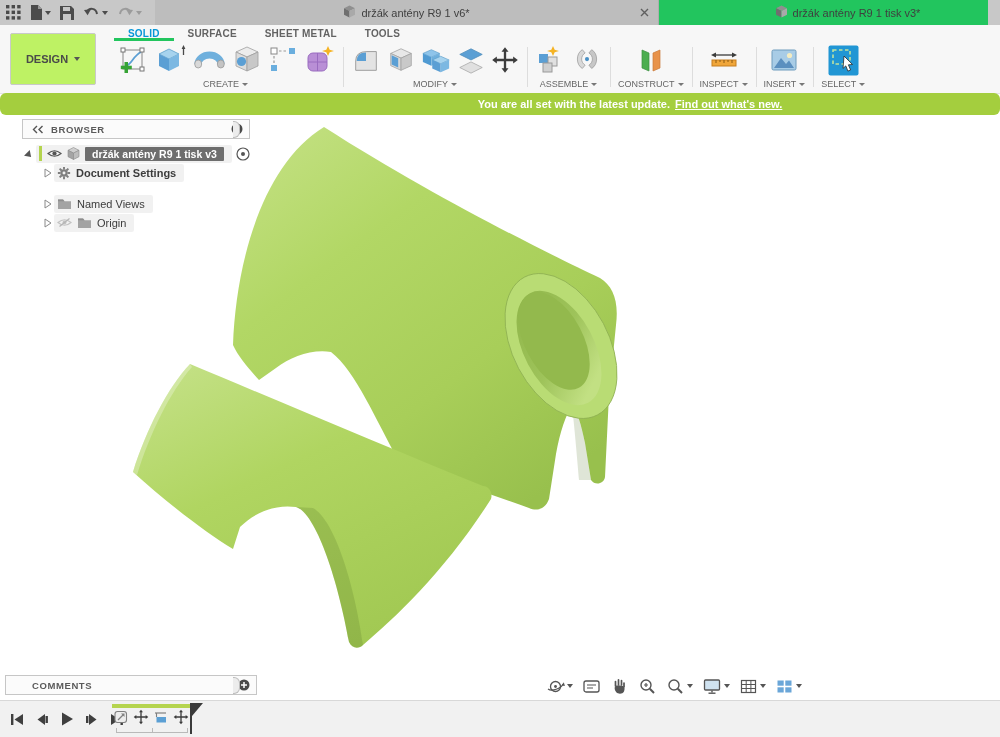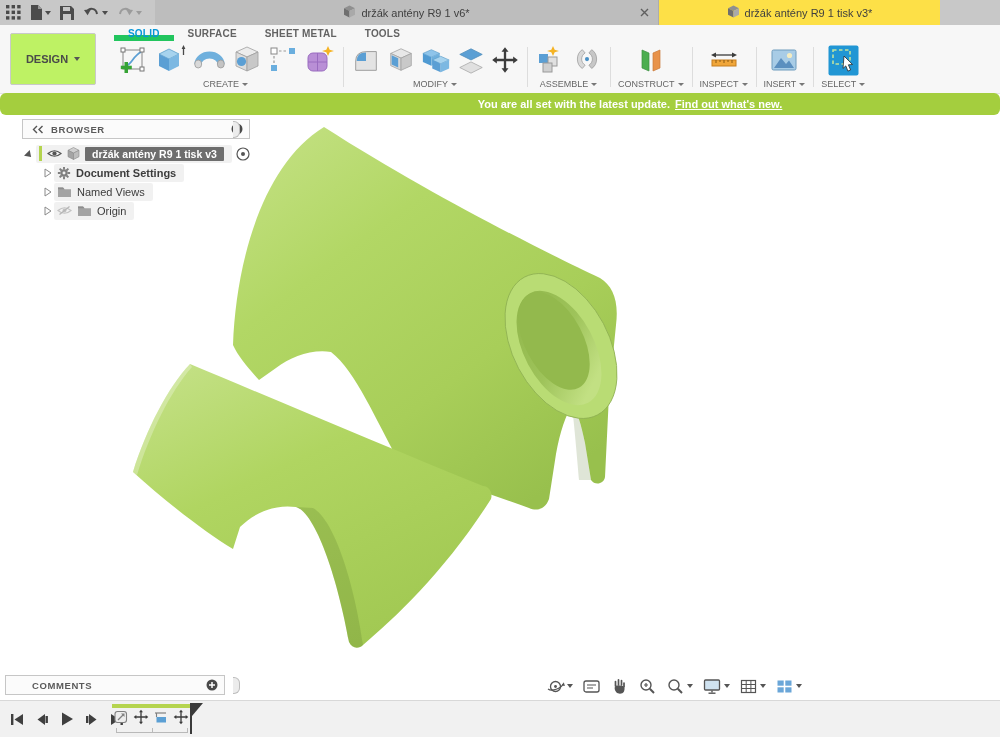--- a/index.html
+++ b/index.html
@@ -5,34 +5,34 @@
   html,body{margin:0;padding:0;}
   body{width:1000px;height:737px;position:relative;overflow:hidden;background:#fff;
        font-family:"Liberation Sans",sans-serif;-webkit-font-smoothing:antialiased;}
   
   .titlebar{position:absolute;left:0;top:0;width:1000px;height:25px;background:#c8c8c8;}
   .tb-icons{position:absolute;left:6px;top:0;height:25px;display:flex;align-items:center;gap:9px;}
   .tb-btn{display:flex;align-items:center;gap:2px;cursor:default;}
   .doc-tab{position:absolute;top:0;height:25px;display:flex;align-items:center;justify-content:center;
            font-size:11px;color:#3f3f3f;}
   .tab-inactive{left:155px;width:503px;background:#bdbdbd;border-right:1px solid #adadad;}
-  .tab-active{left:659px;width:281px;background:#fde047;}
+  .tab-active{left:659px;width:281px;background:#22c55e;padding-left:48px;}
   .doc-tab .cube{margin-right:5px;}
   .tab-close{position:absolute;right:7px;top:6px;width:13px;height:13px;display:flex;align-items:center;justify-content:center;}
   .caret{width:0;height:0;border-left:3.5px solid transparent;border-right:3.5px solid transparent;border-top:4px solid #4c4c4c;display:inline-block;}
   .caret.dim{border-top-color:#9b9b9b;}
   
   .toolbar{position:absolute;left:0;top:25px;width:1000px;height:68px;background:#f7f7f7;border-bottom:1px solid #e3e3e3;}
   .design-btn{position:absolute;left:10px;top:8px;width:84px;height:50px;background:#bef264;border:1px solid #c9c9c9;
      border-radius:2px;display:flex;align-items:center;justify-content:center;gap:6px;font-size:11px;font-weight:bold;color:#4a4a4a;}
   .design-btn .caret{border-top-color:#555;}
   .ribbon{position:absolute;left:108px;top:0;right:0;height:68px;}
   .rtabs{display:flex;height:16px;padding-left:6px;}
   .rtab{padding:3px 14px 0 14px;font-size:10px;font-weight:bold;color:#636363;letter-spacing:.2px;}
-  .rtab.active{color:#0696d7;border-bottom:6px solid #22c55e;text-align:right;}
+  .rtab.active{color:#0696d7;border-bottom:3px solid #22c55e;text-align:right;}
   .rgroups{display:flex;height:52px;}
   .rgroup{display:flex;flex-direction:column;align-items:center;padding:0 8px;position:relative;}
   .rgroup:not(:first-child)::before{content:"";position:absolute;left:0;top:6px;bottom:6px;width:1px;background:#ddd;}
   .rgroup .icons{flex:1;display:flex;align-items:center;gap:5px;}
   .glabel{font-size:9px;color:#666;padding-bottom:4px;display:flex;align-items:center;gap:3px;}
   .glabel .caret{border-left-width:3px;border-right-width:3px;border-top-width:3.5px;border-top-color:#777;}
   .ticon{display:block;}
   
   .banner{position:absolute;left:0;top:93px;width:1000px;height:22px;background:#a4ce3e;color:#fff;
      font-size:11px;font-weight:bold;display:flex;align-items:center;justify-content:center;padding-left:260px;box-sizing:border-box;border-radius:6px;}
@@ -46,21 +46,21 @@
   .browser{position:absolute;left:22px;top:4px;width:228px;text-align:right;}
   .tree{padding-top:5px;}
   .trow{height:19px;display:flex;align-items:center;}
   .trow .arrow{width:14px;display:flex;justify-content:center;}
   .pill{display:inline-flex;align-items:center;gap:5px;background:rgba(0,0,0,0.055);border-radius:2px;padding:1px 8px 1px 3px;height:16px;}
   .tlabel{font-size:11px;color:#3c3c3c;white-space:nowrap;}
   .root-chip{background:#6e6e6e;color:#fff;font-size:10.5px;font-weight:bold;border-radius:1px;padding:1px 7px;white-space:nowrap;}
   .greenbar{width:3px;height:15px;background:#b4d44e;}
   .grip{position:absolute;width:6px;height:15px;background:#ececec;border:1px solid #bdbdbd;border-left:none;border-radius:0 6px 6px 0;}
   
-  .comments{position:absolute;left:5px;top:560px;width:220px;}
+  .comments{position:absolute;left:5px;top:560px;width:252px;}
   
   .navbar{position:absolute;left:543px;top:560px;height:22px;display:flex;align-items:center;gap:3px;}
   .nav-item{display:flex;align-items:center;gap:2px;padding:0 3px;}
   
   .bottombar{position:absolute;left:0;top:700px;width:1000px;height:37px;background:#f1f1f1;border-top:1px solid #d8d8d8;box-sizing:border-box;}
   .playback{position:absolute;left:10px;top:11px;display:flex;gap:11px;align-items:center;}
   .tl-green{position:absolute;left:112px;top:3px;width:78px;height:4px;background:#b5d44f;}
   .tl-icons{position:absolute;left:113px;top:8px;display:flex;gap:4px;align-items:center;}
   .tl-bracket{position:absolute;left:116px;top:27px;width:70px;height:4px;border-left:1px solid #b9b9b9;border-right:1px solid #b9b9b9;border-bottom:1px solid #b9b9b9;}
   .tl-bracket::after{content:"";position:absolute;left:50%;top:0;width:1px;height:4px;background:#b9b9b9;}
@@ -428,21 +428,21 @@
             <g stroke="#7f7f7f" stroke-width="2.2">
                 <path d="M8 1 V4 M8 12 V15 M1 8 H4 M12 8 H15 M3 3 L5.2 5.2 M10.8 10.8 L13 13 M3 13 L5.2 10.8 M10.8 5.2 L13 3"></path>
               </g>
             <circle cx="8" cy="8" r="4.2" fill="#7f7f7f"></circle>
               <circle cx="8" cy="8" r="1.7" fill="#f2f2f2"></circle>
           </svg>
           <span class="tlabel">Document Settings</span>
         </span>
       </div>
 
-      <div class="trow" style="padding-left:18px;">
+      <div class="trow" style="padding-left:18px;margin-top:12px;">
         <span class="arrow">
           <svg width="11" height="12" viewBox="0 0 11 12">
               <polygon points="3,2 9,6 3,10" fill="#fdfdfd" stroke="#8a8a8a"></polygon>
             </svg>
         </span>
         <span class="pill">
           <svg width="15" height="12" viewBox="0 0 15 12">
             <path d="M1 1.5 h5 l1.5 1.8 H14 V11 H1 Z" fill="#a3a3a3"></path>
               <path d="M1 1.5 h5 l1.5 1.8 H1 Z" fill="#8d8d8d"></path>
           </svg>

